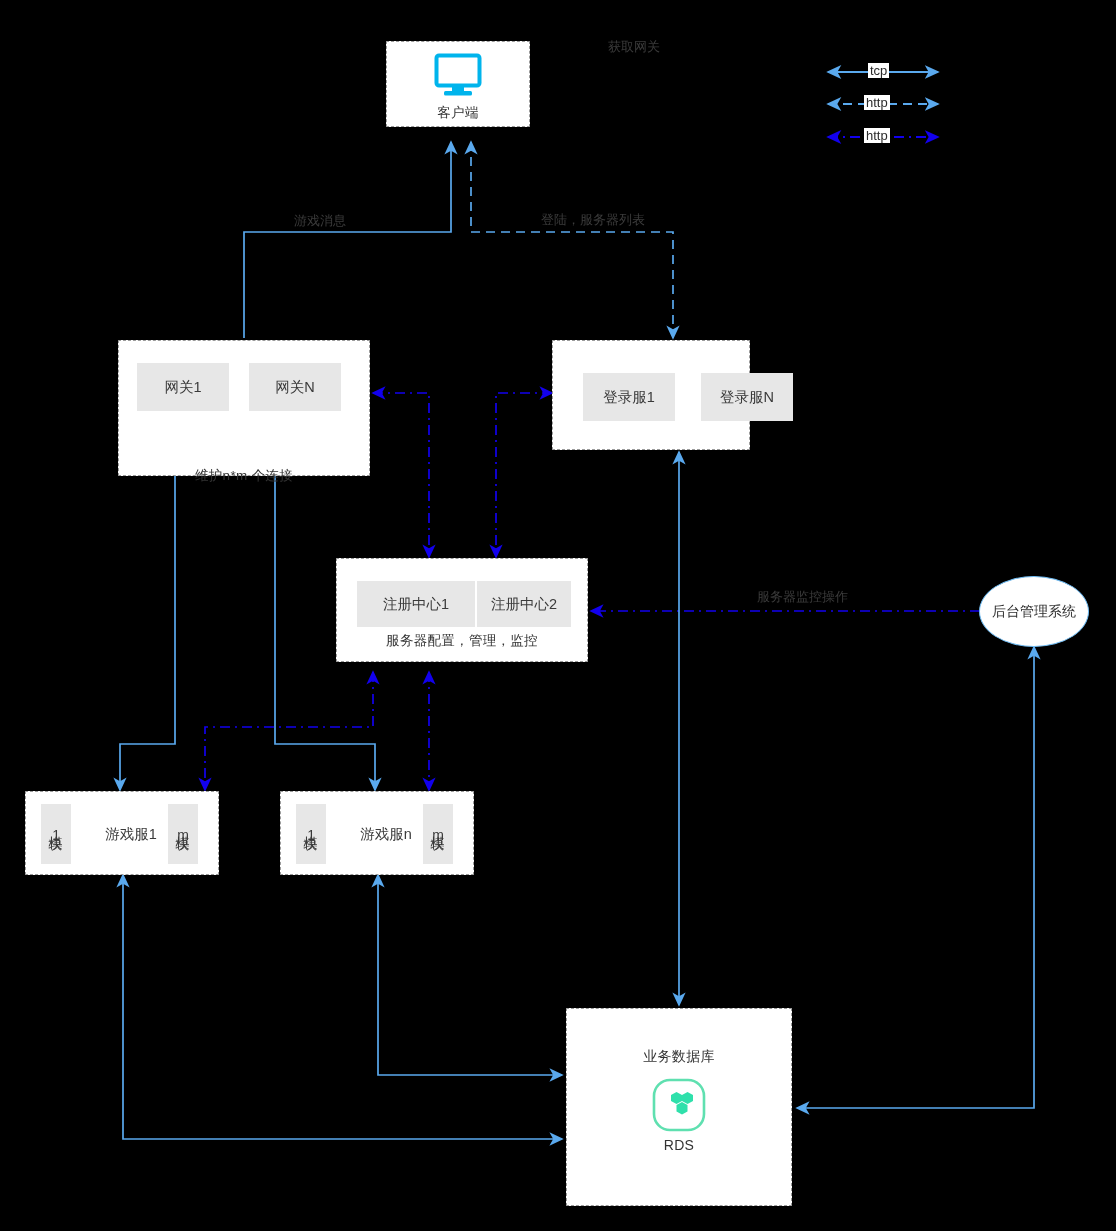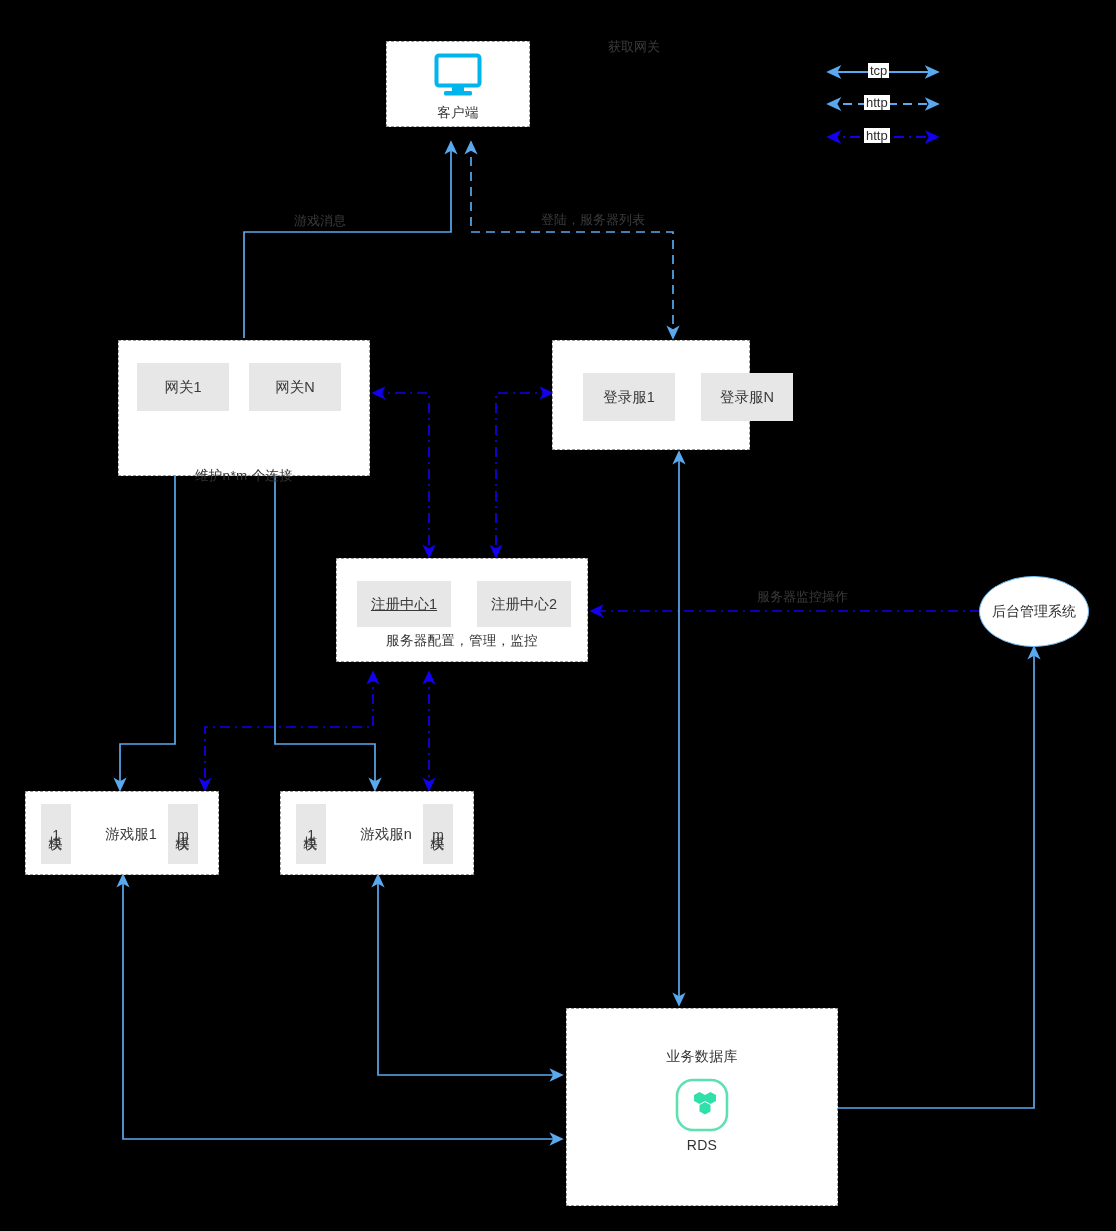--- a/index.html
+++ b/index.html
@@ -165,38 +165,38 @@
     <div class="sub" style="left:130px;top:22px;width:92px;height:48px;">网关N</div>
     <div class="node-caption" style="top:78px;margin-top:48px;">维护n*m 个连接</div>
   </div>
 
   <div class="node" style="left:552px;top:340px;width:198px;height:110px;">
     <div class="sub" style="left:30px;top:32px;width:92px;height:48px;">登录服1</div>
     <div class="sub" style="left:148px;top:32px;width:92px;height:48px;">登录服N</div>
   </div>
 
   <div class="node" style="left:336px;top:558px;width:252px;height:104px;">
-    <div class="sub" style="left:20px;top:22px;width:94px;height:46px;text-decoration:underline;">注册中心1</div>
+    <div class="sub" style="left:20px;top:22px;width:118px;height:46px;">注册中心1</div>
     <div class="sub" style="left:140px;top:22px;width:94px;height:46px;">注册中心2</div>
     <div class="node-caption" style="top:73px;">服务器配置，管理，监控</div>
   </div>
 
   <div class="node" style="left:25px;top:791px;width:194px;height:84px;">
     <div class="sub vert" style="left:15px;top:12px;width:30px;height:60px;">模块1</div>
     <div class="sub" style="left:55px;top:12px;width:100px;height:60px;background:transparent;">游戏服1</div>
     <div class="sub vert" style="left:142px;top:12px;width:30px;height:60px;">模块m</div>
   </div>
 
   <div class="node" style="left:280px;top:791px;width:194px;height:84px;">
     <div class="sub vert" style="left:15px;top:12px;width:30px;height:60px;">模块1</div>
     <div class="sub" style="left:55px;top:12px;width:100px;height:60px;background:transparent;">游戏服n</div>
     <div class="sub vert" style="left:142px;top:12px;width:30px;height:60px;">模块m</div>
   </div>
 
-  <div class="node" style="left:566px;top:1008px;width:272px;height:198px;">
+  <div class="node" style="left:566px;top:1008px;width:226px;height:198px;">
     <div class="node-caption" style="top:39px;font-size:14px;">业务数据库</div>
     <div class="icon-wrap" style="left:0;right:0;top:66px;height:60px;">
       <svg width="56" height="56" viewBox="0 0 56 56" xmlns="http://www.w3.org/2000/svg">
         <rect x="3" y="3" width="50" height="50" rx="16" fill="none" stroke="#5fe0b0" stroke-width="2.6"></rect>
         <polygon points="20,18 25.5,15 31,18 31,24 25.5,27 20,24" fill="#2fe0ab"></polygon>
         <polygon points="31,18 36.5,15 42,18 42,24 36.5,27 31,24" fill="#2fe0ab"></polygon>
         <polygon points="25.5,28 31,25 36.5,28 36.5,34.5 31,37.5 25.5,34.5" fill="#2fe0ab"></polygon>
       </svg>
     </div>
     <div class="node-caption" style="top:128px;font-size:14px;">RDS</div>

